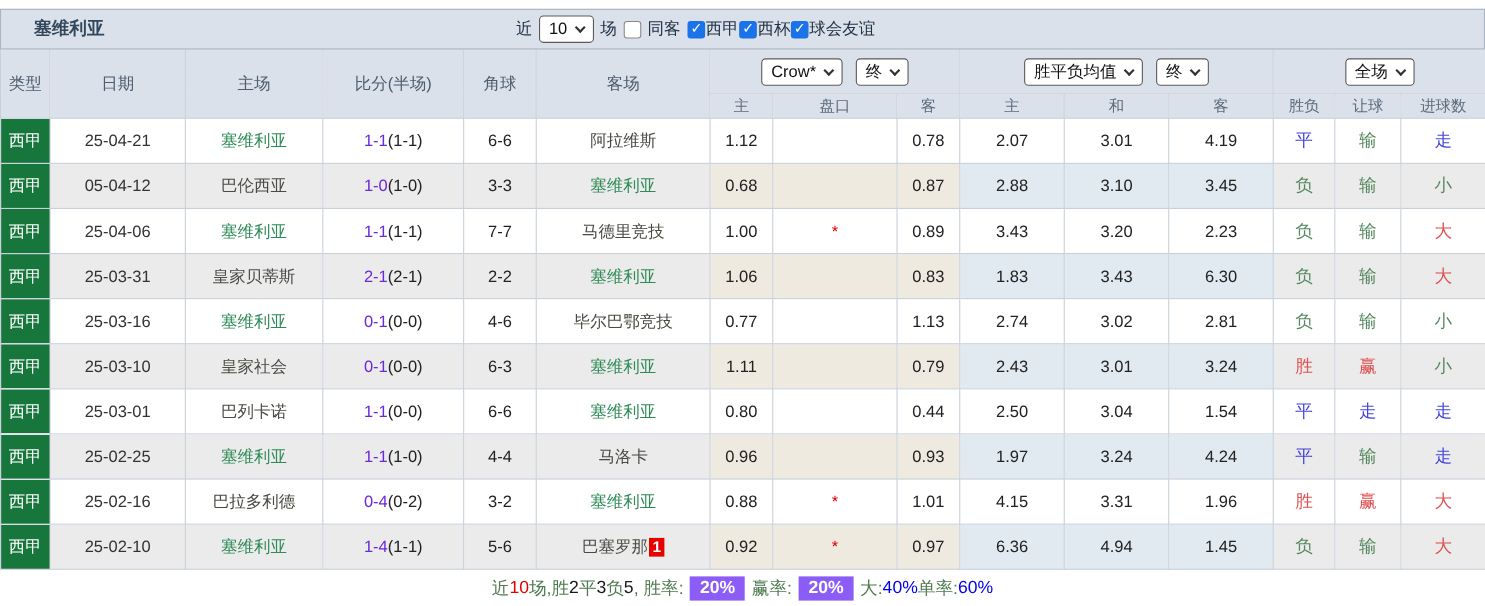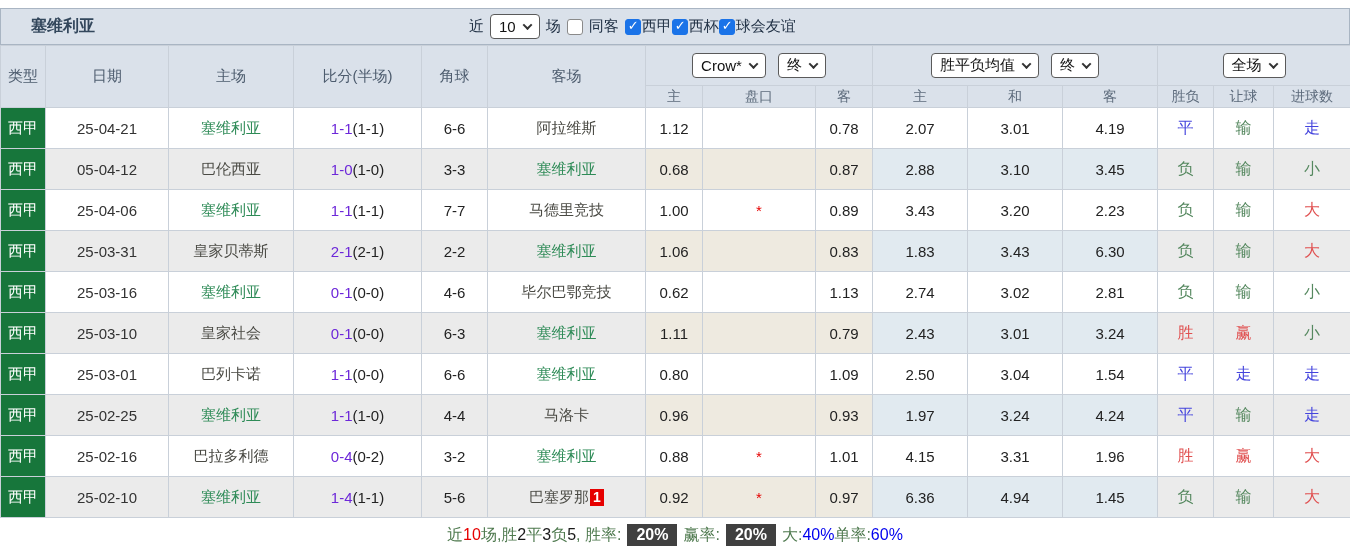--- a/index.html
+++ b/index.html
@@ -54,21 +54,21 @@
   .badge1 { display: inline-block; background: #e60000; color: #fff; font-weight: bold;
             font-size: 14px; padding: 0 3px; line-height: 17px; margin-left: 1px; }
 
   
   .footer { height: 34px; display: flex; align-items: center; justify-content: center;
             font-size: 16px; }
   .footer .f-green { color: #4f7a4f; }
   .footer .f-red { color: #e60000; }
   .footer .f-dark { color: #1a1a1a; }
   .footer .f-blue { color: #0000ee; }
-  .footer .f-badge { background: #404040; color: #fff; font-weight: bold;
+  .footer .f-badge { background: #8b5cf6; color: #fff; font-weight: bold;
                      padding: 2px 9px; margin: 0 6px; }
 </style>
 </head>
 <body>
 
 <div class="page">
 
   <div class="topbar">
     <span class="title">塞维利亚</span>
     <div class="filters">
@@ -247,21 +247,21 @@
   </tr>
         <tr>
     <td class="type">西甲</td>
     <td class="date">25-03-16</td>
     <td class="team home self">塞维利亚</td>
     <td class="score">
       <span class="s-main">0-1</span><span class="s-half">(0-0)</span>
     </td>
     <td class="corner">4-6</td>
     <td class="team away">毕尔巴鄂竞技</td>
-    <td class="crow">0.62</td>
+    <td class="crow">0.77</td>
     <td class="crow hand"></td>
     <td class="crow">1.13</td>
     <td class="avg">2.74</td>
     <td class="avg">3.02</td>
     <td class="avg">2.81</td>
     <td class="res result c-green">负</td>
     <td class="res let c-green">输</td>
     <td class="res goals c-green">小</td>
   </tr>
         <tr>
@@ -287,21 +287,21 @@
     <td class="type">西甲</td>
     <td class="date">25-03-01</td>
     <td class="team home">巴列卡诺</td>
     <td class="score">
       <span class="s-main">1-1</span><span class="s-half">(0-0)</span>
     </td>
     <td class="corner">6-6</td>
     <td class="team away self">塞维利亚</td>
     <td class="crow">0.80</td>
     <td class="crow hand"></td>
-    <td class="crow">1.09</td>
+    <td class="crow">0.44</td>
     <td class="avg">2.50</td>
     <td class="avg">3.04</td>
     <td class="avg">1.54</td>
     <td class="res result c-blue">平</td>
     <td class="res let c-blue">走</td>
     <td class="res goals c-blue">走</td>
   </tr>
         <tr>
     <td class="type">西甲</td>
     <td class="date">25-02-25</td>

